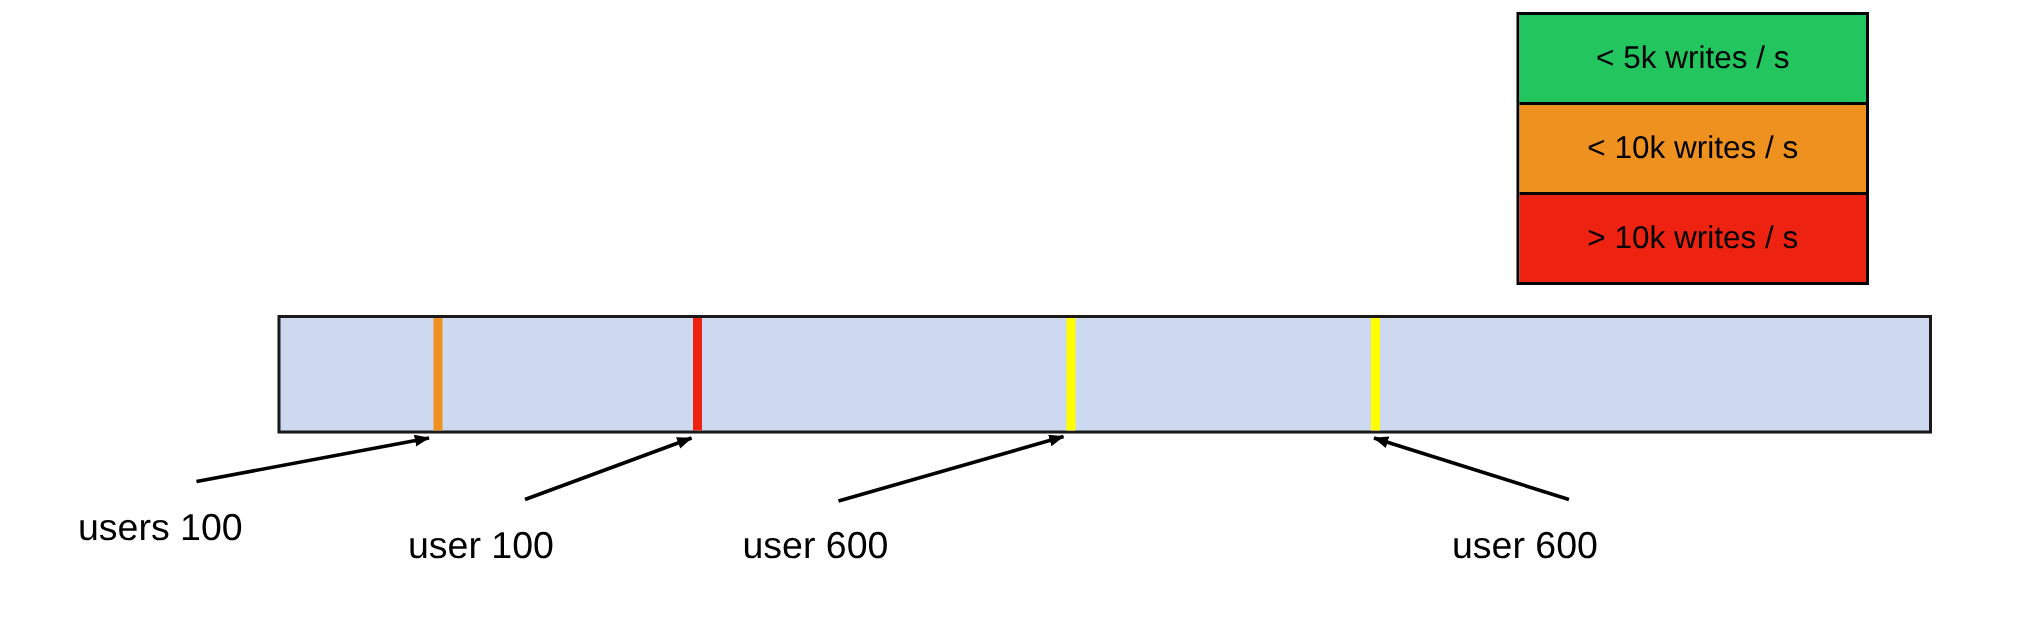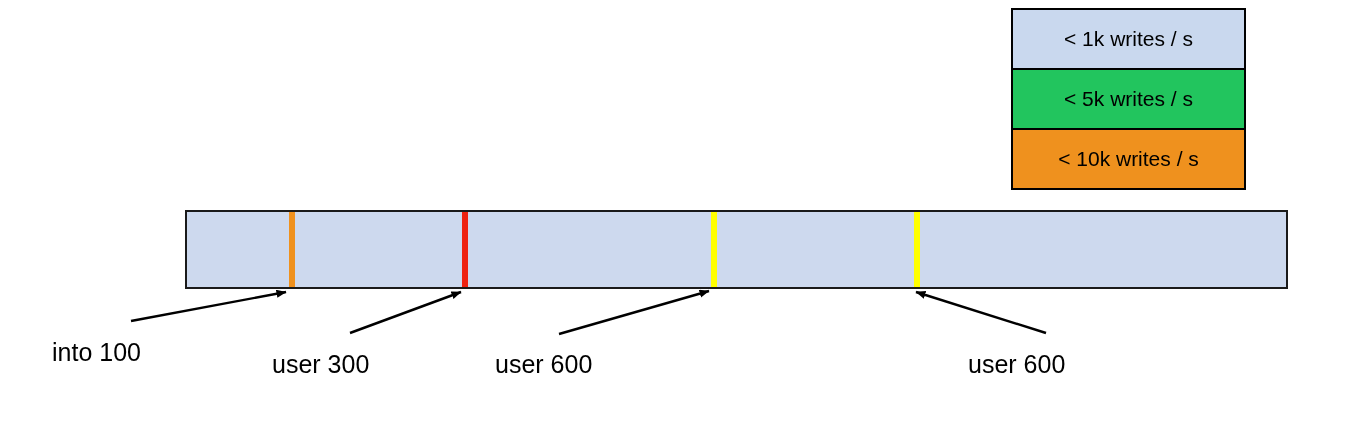--- a/index.html
+++ b/index.html
@@ -94,28 +94,28 @@
     color: #000000;
     white-space: nowrap;
   }
 </style>
 </head>
 <body>
 
 <div id="canvas">
 
   <div id="legend">
-    <div class="legend-row" style="background:#c9d8ee;">
-      <span class="legend-label">&lt; 1k writes / s</span>
-    </div>
     <div class="legend-row" style="background:#22c55e;">
       <span class="legend-label">&lt; 5k writes / s</span>
     </div>
     <div class="legend-row" style="background:#ef911e;text-align:center;">
       <span class="legend-label">&lt; 10k writes / s</span>
+    </div>
+    <div class="legend-row" style="background:#ee2211;">
+      <span class="legend-label">&gt; 10k writes / s</span>
     </div>
   </div>
 
 
   <div id="bar">
     <div class="stripe" style="left:102px;  background:#ef911e;"></div>
     <div class="stripe" style="left:275px;  background:#ee2211;"></div>
     <div class="stripe" style="left:524px;  background:#ffff00;"></div>
     <div class="stripe" style="left:727px;  background:#ffff00;"></div>
   </div>
@@ -125,18 +125,18 @@
       <marker id="ah" markerWidth="11" markerHeight="11" refX="9.5" refY="4" orient="auto" markerUnits="userSpaceOnUse">
         <path d="M0,0 L10,4 L0,8 z" fill="#000000"></path>
       </marker>
     </defs>
     <line x1="131" y1="321" x2="286" y2="292" stroke="#000000" stroke-width="2.4" marker-end="url(#ah)"></line>
     <line x1="350" y1="333" x2="461" y2="292" stroke="#000000" stroke-width="2.4" marker-end="url(#ah)"></line>
     <line x1="559" y1="334" x2="709" y2="291" stroke="#000000" stroke-width="2.4" marker-end="url(#ah)"></line>
     <line x1="1046" y1="333" x2="916" y2="292" stroke="#000000" stroke-width="2.4" marker-end="url(#ah)"></line>
   </svg>
 
-  <div class="user-label" style="left:52px;  top:338px;">into 100</div>
-  <div class="user-label" style="left:272px; top:350px;">user 300</div>
+  <div class="user-label" style="left:52px;  top:338px;">users 100</div>
+  <div class="user-label" style="left:272px; top:350px;">user 100</div>
   <div class="user-label" style="left:495px; top:350px;">user 600</div>
   <div class="user-label" style="left:968px; top:350px;">user 600</div>
 
 </div>
 
 </body></html>

